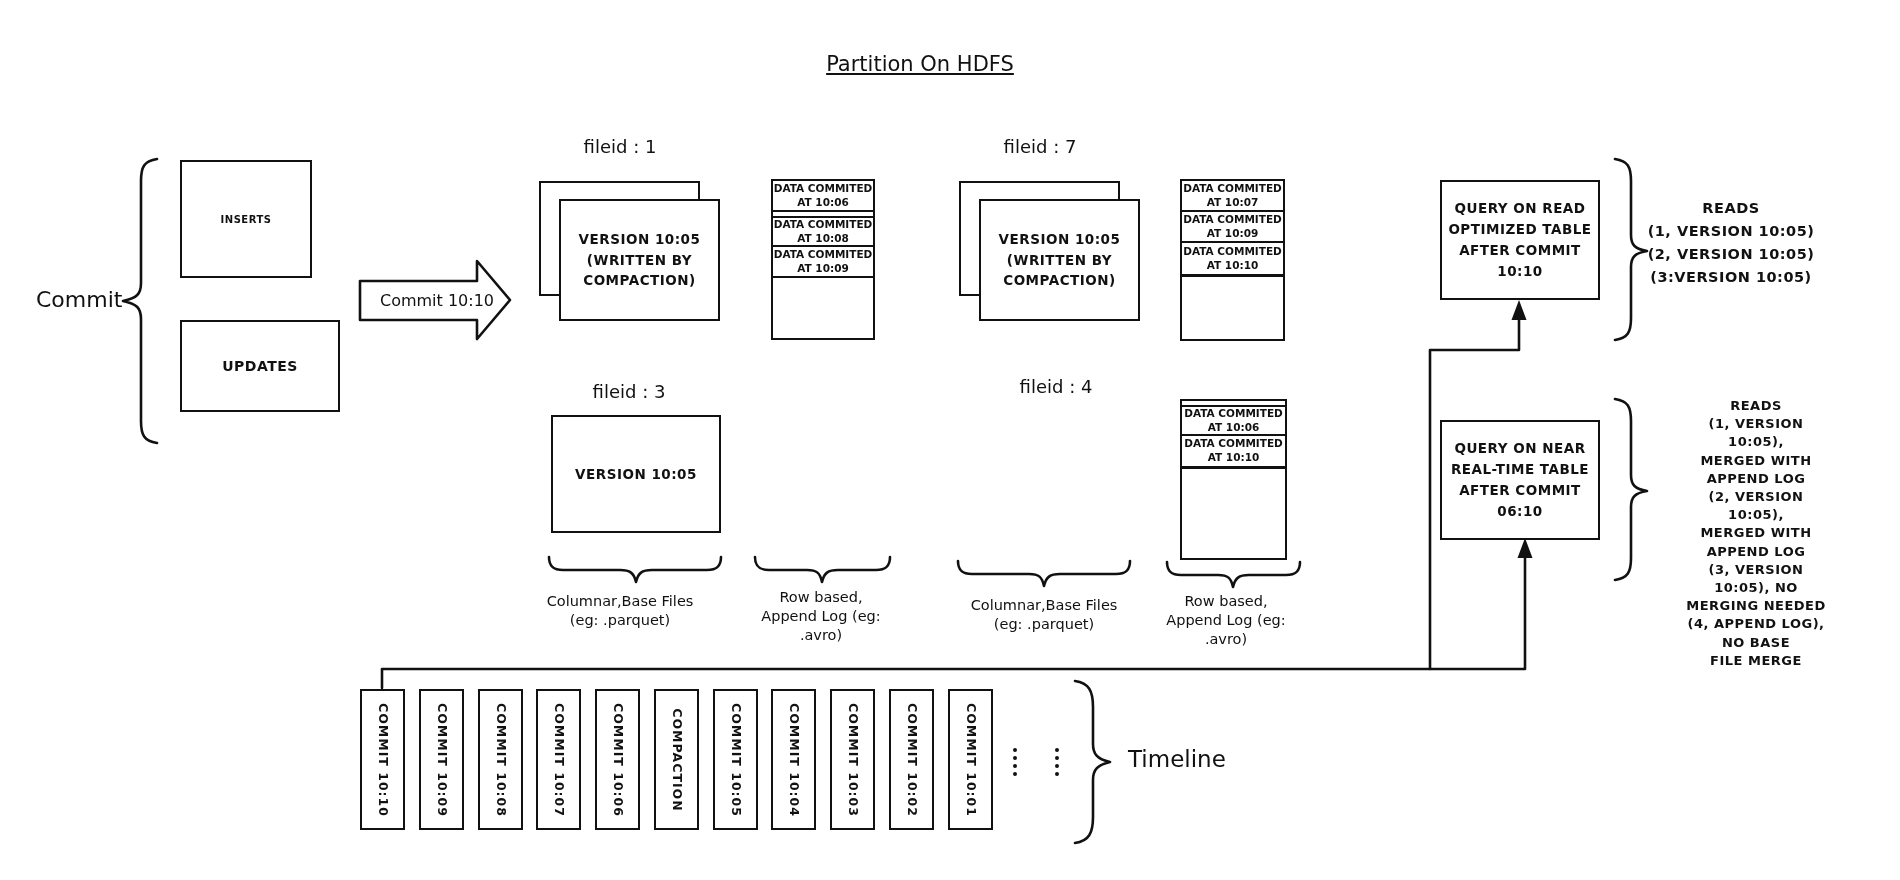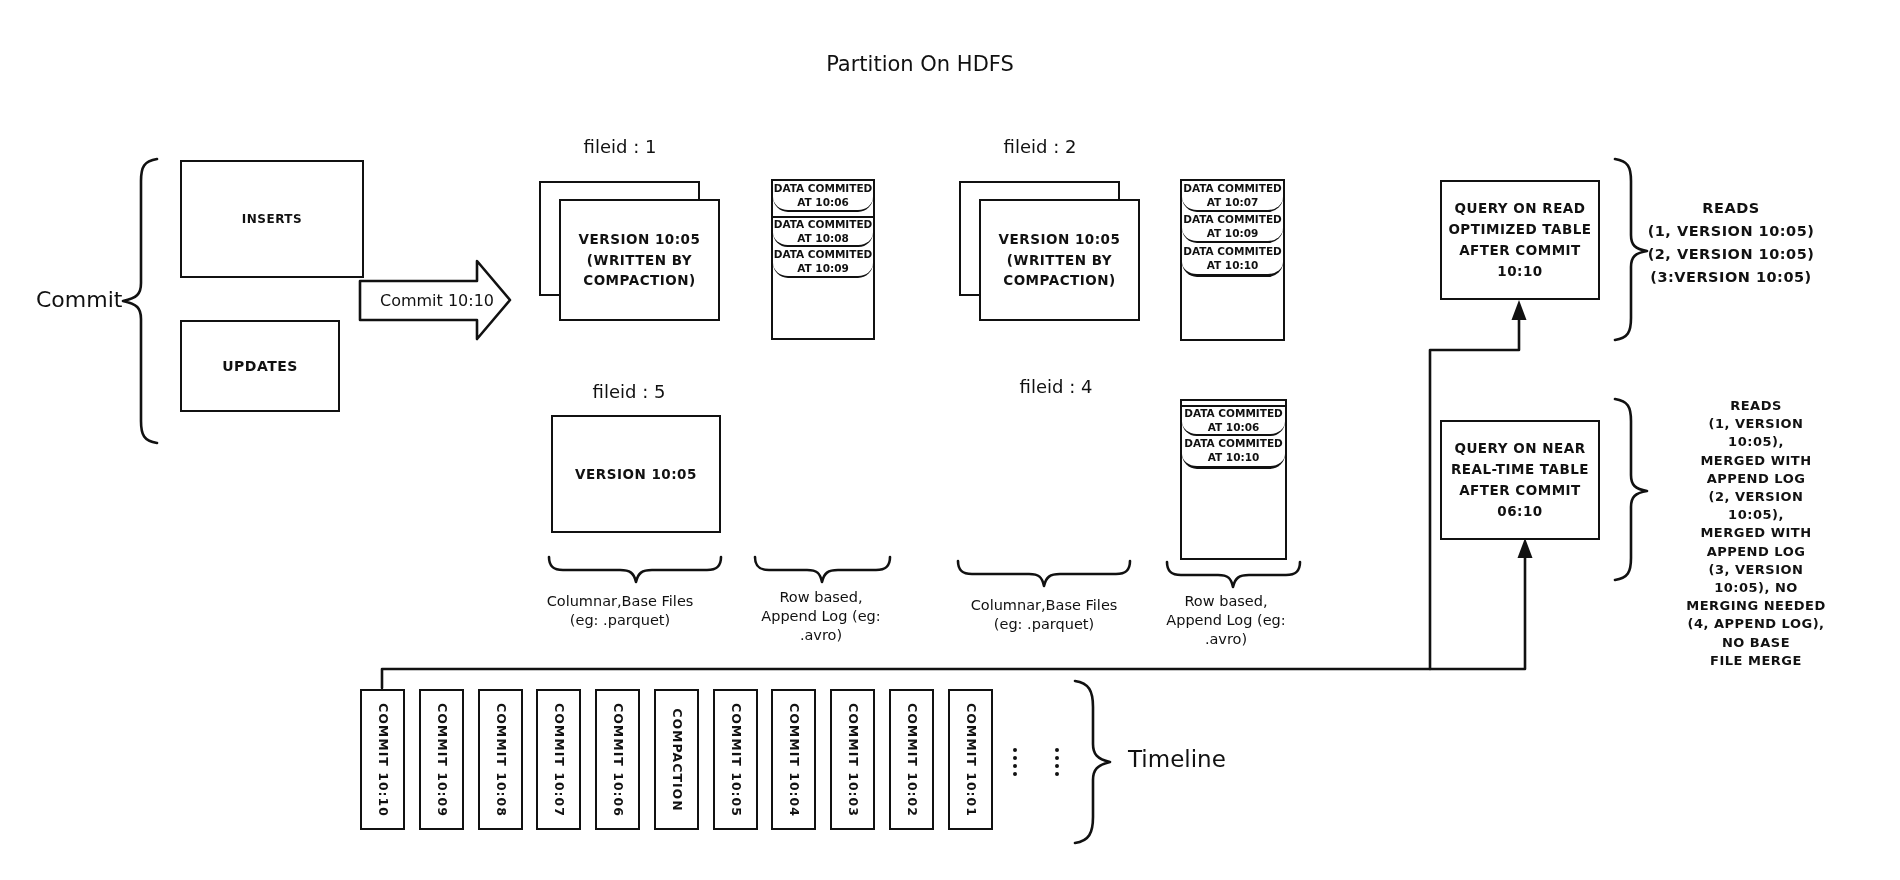--- a/index.html
+++ b/index.html
@@ -8,21 +8,21 @@
   .abs{position:absolute;}
   .ctr{display:flex;align-items:center;justify-content:center;text-align:center;white-space:pre-line;}
   .box{position:absolute;border:2.5px solid #111;background:#fff;box-sizing:border-box;}
   .cap{font-weight:700;letter-spacing:.5px;}
   .hand{font-weight:400;}
   .cx{transform:translateX(-50%);}
   .log{position:absolute;border:2.5px solid #111;background:#fff;box-sizing:border-box;
        display:flex;flex-direction:column;}
   .seg{border-bottom:2.5px solid #111;display:flex;align-items:center;justify-content:center;
        text-align:center;font-weight:700;font-size:10.5px;line-height:1.3;white-space:pre-line;
-       flex:none;box-sizing:border-box;border-radius:15px;}
+       flex:none;box-sizing:border-box;}
   .seg.thick{border-bottom-width:3.5px;}
   .sp{flex:none;border-bottom:2.5px solid #111;box-sizing:border-box;}
   .tl-box{position:absolute;top:689px;width:45px;height:141px;border:2.5px solid #111;
           background:#fff;box-sizing:border-box;}
   .tl-label{position:absolute;top:50%;left:50%;transform:translate(-50%,-50%) rotate(90deg);
             white-space:nowrap;font-size:12.5px;font-weight:700;letter-spacing:1px;}
   .dots{position:absolute;width:0;height:28px;border-left:4px dotted #111;}
   svg{position:absolute;left:0;top:0;}
 </style>
 </head>
@@ -49,30 +49,30 @@
       <path d="M1430 669 L1430 350 L1519 350 L1519 319"></path>
 
       <path fill="#fff" d="M360 281 L477 281 L477 261 L510 300 L477 339 L477 320 L360 320 Z"></path>
     </g>
     <g fill="#111" stroke="none">
       <polygon points="1519,300 1511.5,320 1526.5,320"></polygon>
       <polygon points="1525,538 1517.5,558 1532.5,558"></polygon>
     </g>
   </svg>
 
-  <div class="abs hand cx" style="left:920px;top:52px;font-size:21px;">Partition On HDFS</div>
+  <div class="abs hand cx" style="left:920px;top:52px;font-size:21px;text-decoration:underline;">Partition On HDFS</div>
 
   <div class="abs hand" style="left:36px;top:287px;font-size:22px;">Commit</div>
-  <div class="box ctr cap" style="left:180px;top:160px;width:184px;height:118px;font-size:12px;">INSERTS</div>
+  <div class="box ctr cap" style="left:180px;top:160px;width:132px;height:118px;font-size:10px;">INSERTS</div>
   <div class="box ctr cap" style="left:180px;top:320px;width:160px;height:92px;font-size:14px;">UPDATES</div>
   <div class="abs hand" style="left:437px;top:300px;transform:translate(-50%,-50%);font-size:16px;">Commit 10:10</div>
 
   <div class="abs hand cx" style="left:620px;top:136px;font-size:18px;">fileid : 1</div>
-  <div class="abs hand cx" style="left:1040px;top:136px;font-size:18px;">fileid : 2</div>
-  <div class="abs hand cx" style="left:629px;top:381px;font-size:18px;">fileid : 5</div>
+  <div class="abs hand cx" style="left:1040px;top:136px;font-size:18px;">fileid : 7</div>
+  <div class="abs hand cx" style="left:629px;top:381px;font-size:18px;">fileid : 3</div>
   <div class="abs hand cx" style="left:1056px;top:376px;font-size:18px;">fileid : 4</div>
 
   <div class="box" style="left:539px;top:181px;width:161px;height:115px;"></div>
   <div class="box ctr cap" style="left:559px;top:199px;width:161px;height:122px;font-size:13.5px;line-height:1.55;">VERSION 10:05
 (WRITTEN BY
 COMPACTION)</div>
 
   <div class="log" style="left:771px;top:179px;width:104px;height:161px;">
     <div class="seg" style="height:31px;">DATA COMMITED
 AT 10:06</div>

